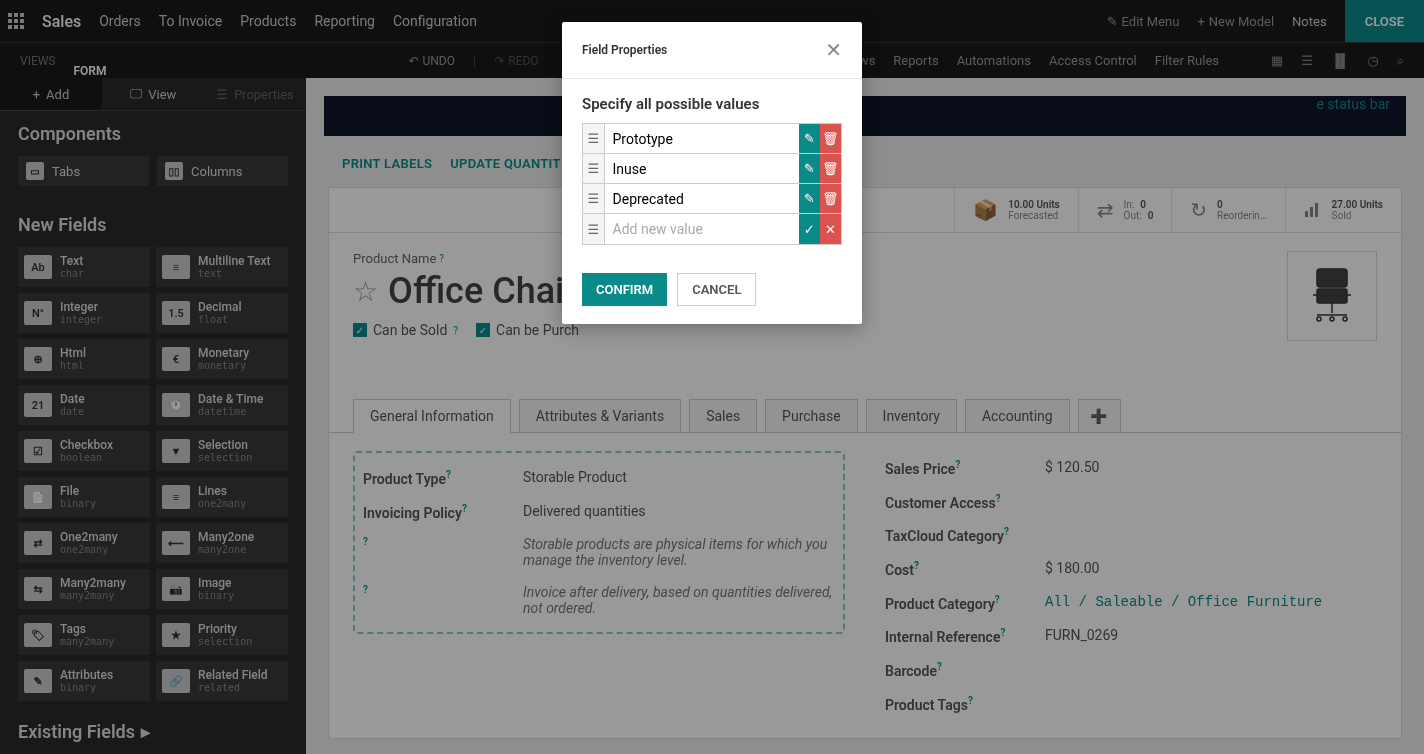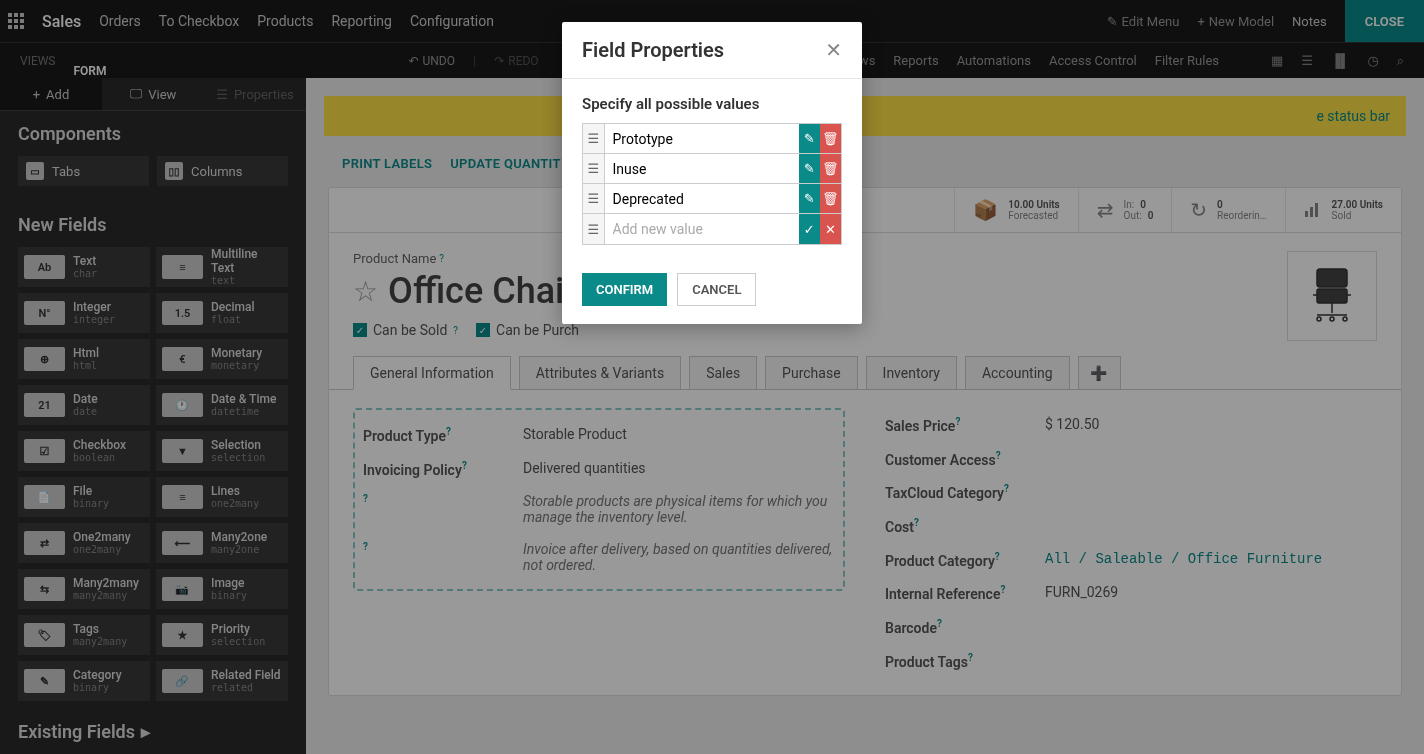--- a/index.html
+++ b/index.html
@@ -32,30 +32,30 @@
 .sidebar-tab { flex: 1; display: flex; align-items: center; justify-content: center; gap: 6px; color: #ccc; cursor: pointer; font-size: 13px; }
 .sidebar-tab.active { background: #1a1a1a; }
 .sidebar-tab.inactive { color: #666; }
 .sidebar-section { padding: 12px 18px 4px; font-size: 18px; font-weight: 600; color: #ddd; }
 .sidebar-body { padding: 8px 18px; }
 .comp-row { display: flex; gap: 8px; margin-bottom: 8px; }
 .comp-tile { flex: 1; background: #3a3a3a; height: 30px; display: flex; align-items: center; padding: 0 8px; gap: 8px; font-size: 13px; color: #ddd; cursor: grab; }
 .comp-tile .tile-icon { width: 18px; height: 18px; background: #ccc; color: #333; display: inline-flex; align-items: center; justify-content: center; font-size: 10px; font-weight: 600; border-radius: 2px; }
 .fields-grid { padding: 8px 18px; display: grid; grid-template-columns: 1fr 1fr; gap: 6px; }
 .field-tile { background: #3a3a3a; padding: 4px 6px; display: flex; align-items: center; gap: 8px; cursor: grab; height: 40px; }
-.field-tile .tile-icon { width: 41px; height: 24px; background: #ccc; color: #333; display: inline-flex; align-items: center; justify-content: center; font-size: 11px; font-weight: 600; border-radius: 2px; flex-shrink: 0; }
+.field-tile .tile-icon { width: 28px; height: 24px; background: #ccc; color: #333; display: inline-flex; align-items: center; justify-content: center; font-size: 11px; font-weight: 600; border-radius: 2px; flex-shrink: 0; }
 .field-tile .tile-text { display: flex; flex-direction: column; line-height: 1.1; }
 .field-tile .tile-name { font-size: 12px; color: #ddd; font-weight: 500; }
 .field-tile .tile-type { font-size: 10px; color: #888; font-family: monospace; }
 .existing { padding: 12px 18px; font-size: 18px; font-weight: 600; color: #ddd; display: flex; align-items: center; gap: 6px; }
 
 
 .content { flex: 1; background: #ededed; overflow: hidden; position: relative; }
 .content-inner { padding: 18px; }
-.banner { background: #fde047; height: 40px; display: flex; align-items: center; padding: 0 16px; margin-bottom: 14px; color: #7a5; font-size: 14px; }
+.banner { background: #0f172a; height: 40px; display: flex; padding: 0 16px; margin-bottom: 14px; color: #7a5; font-size: 14px; }
 .banner-link { color: #0b8a8a; cursor: pointer; }
 .action-links { display: flex; gap: 18px; padding: 6px 18px 16px; }
 .action-link { color: #0b8a8a; font-weight: 600; font-size: 13px; letter-spacing: 0.3px; }
 
 .card { background: #fff; border: 1px solid #ddd; border-radius: 2px; margin: 0 4px; }
 .stats { display: flex; border-bottom: 1px solid #ddd; justify-content: flex-end; }
 .stat { display: flex; align-items: center; gap: 10px; padding: 10px 18px; border-left: 1px solid #e8e8e8; }
 .stat .stat-icon { color: #888; font-size: 20px; }
 .stat .stat-values { display: flex; flex-direction: column; font-size: 10px; }
 .stat .val-top { font-weight: 600; color: #555; }
@@ -67,39 +67,39 @@
 .help-q { color: #0b8a8a; font-size: 10px; vertical-align: super; }
 .title-row { display: flex; align-items: center; gap: 10px; margin-top: 4px; }
 .star { font-size: 28px; color: #999; }
 .title { font-size: 36px; font-weight: 500; color: #444; }
 .chk-row { display: flex; gap: 18px; margin-top: 10px; }
 .chk { display: flex; align-items: center; gap: 6px; color: #555; font-size: 14px; }
 .chk-box { width: 14px; height: 14px; background: #0b8a8a; display: inline-flex; align-items: center; justify-content: center; color: #fff; font-size: 10px; }
 .product-img { position: absolute; right: 24px; top: 18px; width: 90px; height: 90px; border: 1px solid #ddd; display: flex; align-items: center; justify-content: center; }
 
 .tabs { display: flex; gap: 8px; padding: 8px 24px 0; }
-.tab { border: 1px solid #ccc; padding: 8px 16px; font-size: 14px; color: #555; background: #f5f5f5; cursor: pointer; border-bottom: none; }
+.tab { border: 1px solid #ccc; padding: 8px 16px; font-size: 14px; color: #555; background: #f5f5f5; cursor: pointer; border-bottom: none; margin-top: 43px; }
 .tab.active { background: #fff; border-bottom: 1px solid #fff; margin-bottom: -1px; }
 .tab.plus { padding: 8px 12px; }
 
 .form-body { border-top: 1px solid #ccc; padding: 18px 24px; display: flex; }
 .form-col { flex: 1; }
 .form-col.left { margin-right: 40px; }
 .form-row { display: flex; padding: 8px 0; align-items: flex-start; }
 .form-row .flabel { width: 160px; color: #555; font-weight: 600; font-size: 14px; }
 .form-row .fvalue { flex: 1; color: #555; font-size: 14px; }
 .form-row .fvalue.italic { font-style: italic; color: #777; }
 .form-row .fvalue.link { color: #0b8a8a; font-family: Liberation Mono, monospace; }
 .dropzone { border: 2px dashed #8bc8c8; border-radius: 3px; padding: 8px; }
 
 
 .overlay { position: absolute; inset: 0; background: rgba(0,0,0,0.4); display: flex; justify-content: center; align-items: flex-start; }
 .modal { background: #fff; width: 300px; margin-top: 22px; border-radius: 2px; box-shadow: 0 4px 20px rgba(0,0,0,0.3); }
 .modal-head { display: flex; justify-content: space-between; align-items: center; padding: 16px 20px; border-bottom: 1px solid #e8e8e8; }
-.modal-title { font-size: 20px; font-weight: 600; color: #333; }
+.modal-title { font-size: 12px; font-weight: 600; color: #333; }
 .modal-close { font-size: 20px; color: #888; cursor: pointer; }
 .modal-body { padding: 16px 20px; }
 .modal-subtitle { font-weight: 600; color: #333; font-size: 15px; margin-bottom: 10px; }
 .value-list { border: 1px solid #ccc; }
 .value-row { display: flex; border-bottom: 1px solid #ccc; height: 30px; }
 .value-row:last-child { border-bottom: none; }
 .value-row.addnew { border-top: none; }
 .drag-cell { width: 30px; border-right: 1px solid #ccc; display: flex; align-items: center; justify-content: center; color: #666; background: #f5f5f5; }
 .value-input { flex: 1; border: none; padding: 0 8px; font-size: 14px; outline: none; }
 .value-input::placeholder { color: #aaa; }
@@ -129,21 +129,21 @@
           <rect x="6" y="6" width="4" height="4"></rect>
           <rect x="12" y="6" width="4" height="4"></rect>
           <rect x="0" y="12" width="4" height="4"></rect>
           <rect x="6" y="12" width="4" height="4"></rect>
           <rect x="12" y="12" width="4" height="4"></rect>
         </g>
       </svg>
   </span>
   <span class="brand">Sales</span>
   <span class="nav-link">Orders</span>
-  <span class="nav-link">To Checkbox</span>
+  <span class="nav-link">To Invoice</span>
   <span class="nav-link">Products</span>
   <span class="nav-link">Reporting</span>
   <span class="nav-link">Configuration</span>
   <span class="spacer"></span>
   <span class="right-link">
       <span>✎</span>
       <span>Edit Menu</span>
     </span>
   <span class="right-link">
       <span>+</span>
@@ -335,21 +335,21 @@
         <div class="field-tile">
           <span class="tile-icon">★</span>
           <span class="tile-text">
             <span class="tile-name">Priority</span>
             <span class="tile-type">selection</span>
           </span>
         </div>
         <div class="field-tile">
           <span class="tile-icon">✎</span>
           <span class="tile-text">
-            <span class="tile-name">Category</span>
+            <span class="tile-name">Attributes</span>
             <span class="tile-type">binary</span>
           </span>
         </div>
         <div class="field-tile">
           <span class="tile-icon">🔗</span>
           <span class="tile-text">
             <span class="tile-name">Related Field</span>
             <span class="tile-type">related</span>
           </span>
         </div>
@@ -493,20 +493,21 @@
             <div class="form-row">
                 <span class="flabel"><span>Customer Access</span><span class="help-q">?</span></span>
                 <span class="fvalue"></span>
               </div>
             <div class="form-row">
                 <span class="flabel"><span>TaxCloud Category</span><span class="help-q">?</span></span>
                 <span class="fvalue"></span>
               </div>
             <div class="form-row">
                 <span class="flabel"><span>Cost</span><span class="help-q">?</span></span>
+                <span class="fvalue">$ 180.00</span>
               </div>
             <div class="form-row">
                 <span class="flabel"><span>Product Category</span><span class="help-q">?</span></span>
                 <span class="fvalue link">All / Saleable / Office Furniture</span>
               </div>
             <div class="form-row">
                 <span class="flabel"><span>Internal Reference</span><span class="help-q">?</span></span>
                 <span class="fvalue">FURN_0269</span>
               </div>
             <div class="form-row">

